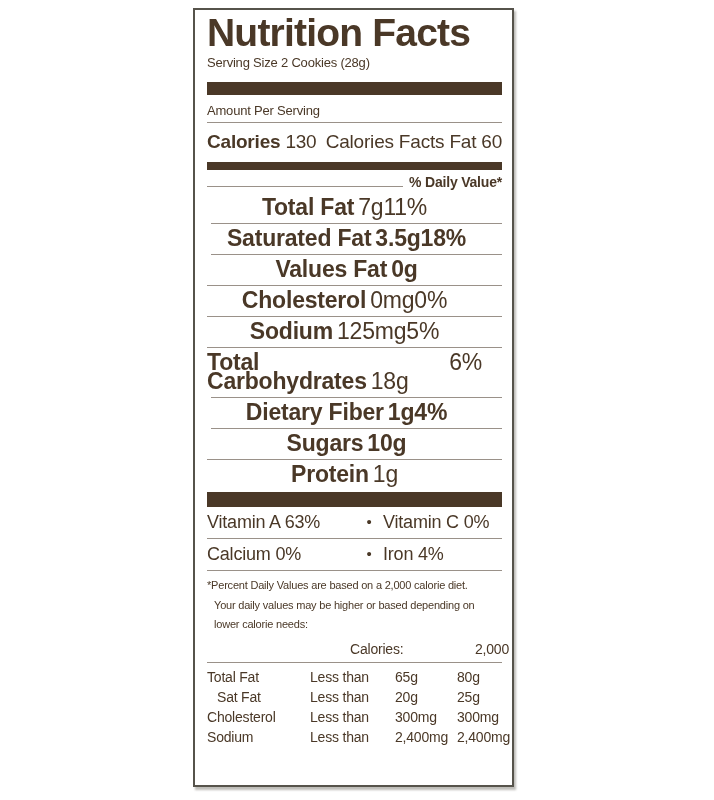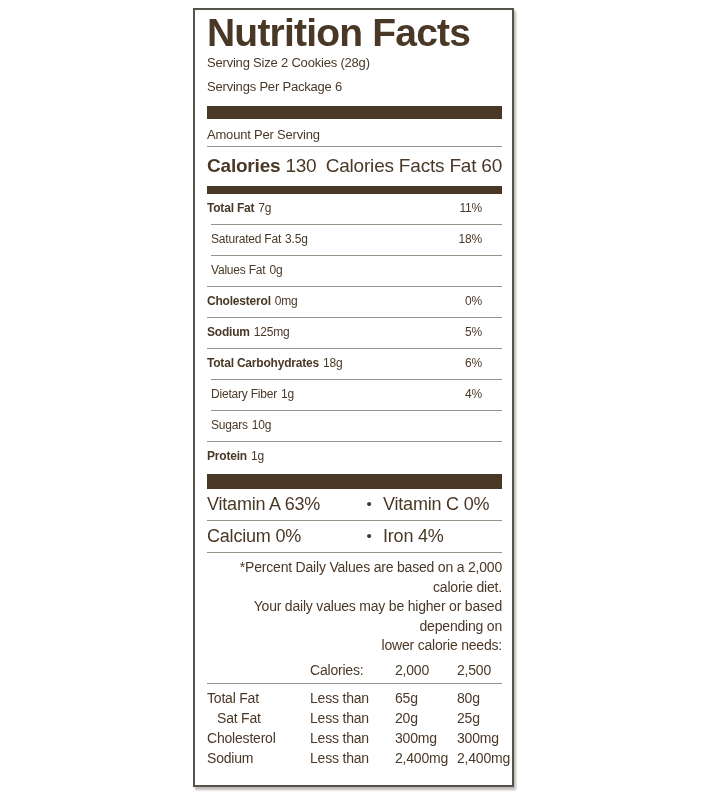--- a/index.html
+++ b/index.html
@@ -26,62 +26,65 @@
   .bar.thick2 { height:15px; margin-top:2px; }
   .bar.mid   { height:8px; }
   .aps { font-size:13px; padding:8px 0 4px; border-bottom:1.5px solid var(--hairline,#9a9189); }
   .cal-row { display:flex; justify-content:space-between; align-items:baseline;
              font-size:19px; padding:8px 0 9px; }
   .cal-row .b { font-weight:bold; }
   .cal-row .gap { display:inline-block; width:5px; }
   .dv-row { display:flex; align-items:flex-end; padding:4px 0 3px; }
   .dv-line { flex:1; border-bottom:1.5px solid var(--hairline,#9a9189); margin:0 6px 3px 0; }
   .dv-text { font-size:14px; font-weight:bold; }
-  .n-row { display:flex; justify-content:space-between; align-items:baseline;
-           font-size:12px; line-height:19px; padding:5px 0 6px; }
-  .n-row.indent { margin-left:4px; }
+  .n-row { display:flex; justify-content:center; align-items:baseline;
+           font-size:23px; line-height:19px; padding:5px 0 6px; }
+  .n-row.indent { margin-left:4px;font-weight:bold; }
   .n-row.sep { border-top:1.5px solid var(--hairline,#9a9189); }
   .n-row .nv { padding-right:20px; }
   .n-row .n-name.bold { font-weight:bold; }
   .n-left .amt { margin-left:4px; }
   .vit-row { display:grid; grid-template-columns:148px 28px 1fr; align-items:center;
              font-size:18px; line-height:20px; padding:5px 0 6px;
              border-bottom:1.5px solid var(--hairline,#9a9189); }
   .vit-row .bullet { font-size:15px; text-align:center; }
-  .footnote { font-size:14px; line-height:19.5px; padding-top:5px;text-align:right; }
+  .footnote { font-size:11px; line-height:19.5px; padding-top:5px; }
   .footnote .cont { padding-left:7px; }
   .ref-grid { display:grid; grid-template-columns:103px 85px 62px 1fr;
               font-size:14px; line-height:20px; }
-  .ref-head { padding:4px 0 3px; border-bottom:1.5px solid var(--hairline,#9a9189); margin-bottom:4px; }
+  .ref-head { padding:4px 0 3px; border-bottom:1.5px solid var(--hairline,#9a9189); margin-bottom:4px;gap:40px; }
   .ref-row .c1.indent { padding-left:10px; }
 </style>
 </head>
 <body>
 
 <div class="label-box">
 
   <div class="title">Nutrition Facts</div>
   <div class="serving">Serving Size 2 Cookies (28g)</div>
-  <div class="serving">Servings Per Package 6</div>
 
   <div class="bar thick1"></div>
 
   <div class="aps">Amount Per Serving</div>
 
   <div class="cal-row">
     <span>
       <span class="b">Calories</span><span class="gap"></span><span>130</span>
     </span>
     <span>
       <span>Calories Facts Fat</span><span class="gap"></span><span>60</span>
     </span>
   </div>
 
   <div class="bar mid"></div>
 
+  <div class="dv-row">
+    <span class="dv-line"></span>
+    <span class="dv-text">% Daily Value*</span>
+  </div>
 
   <div class="n-row">
     <span class="n-left"><span class="n-name bold">Total Fat</span><span class="amt">7g</span></span>
     <span class="nv">11%</span>
   </div>
   <div class="n-row indent sep">
     <span class="n-left"><span class="n-name">Saturated Fat</span><span class="amt">3.5g</span></span>
     <span class="nv">18%</span>
   </div>
   <div class="n-row indent sep">

